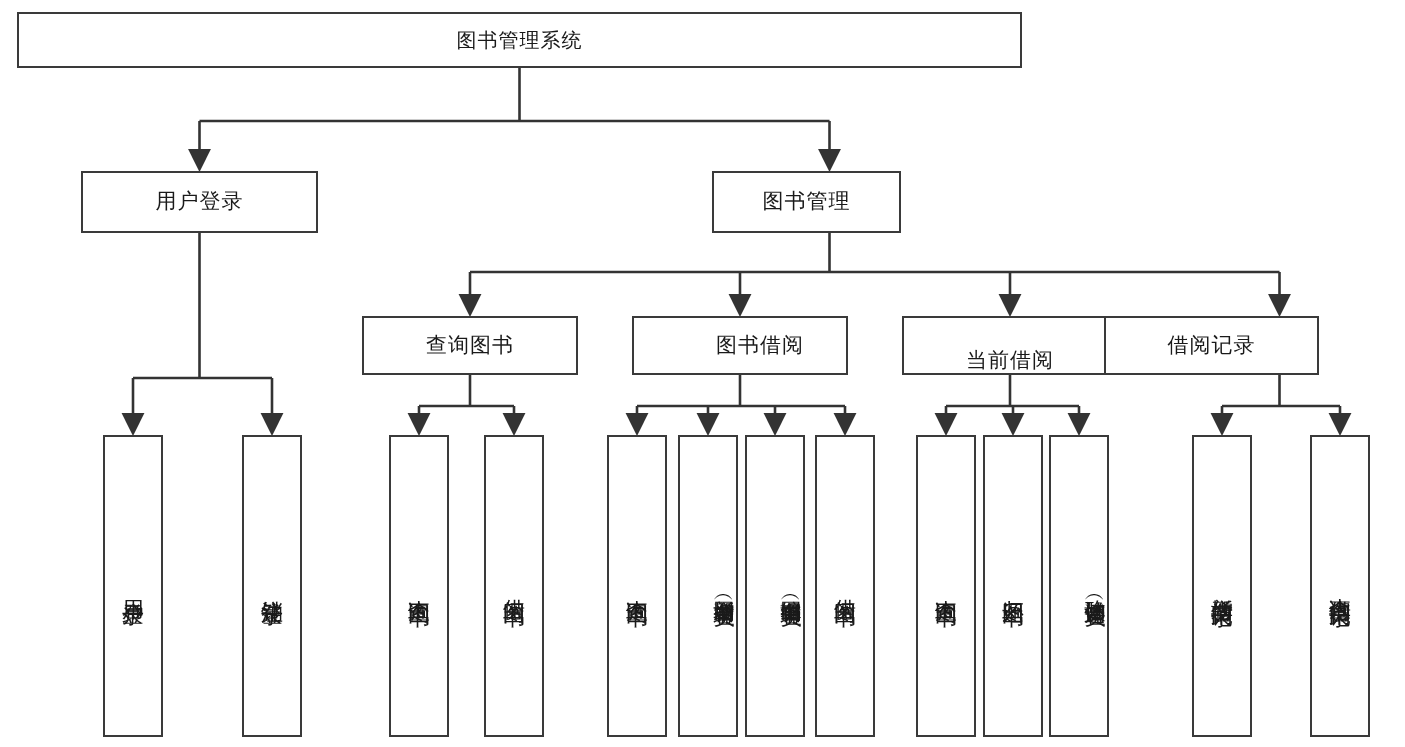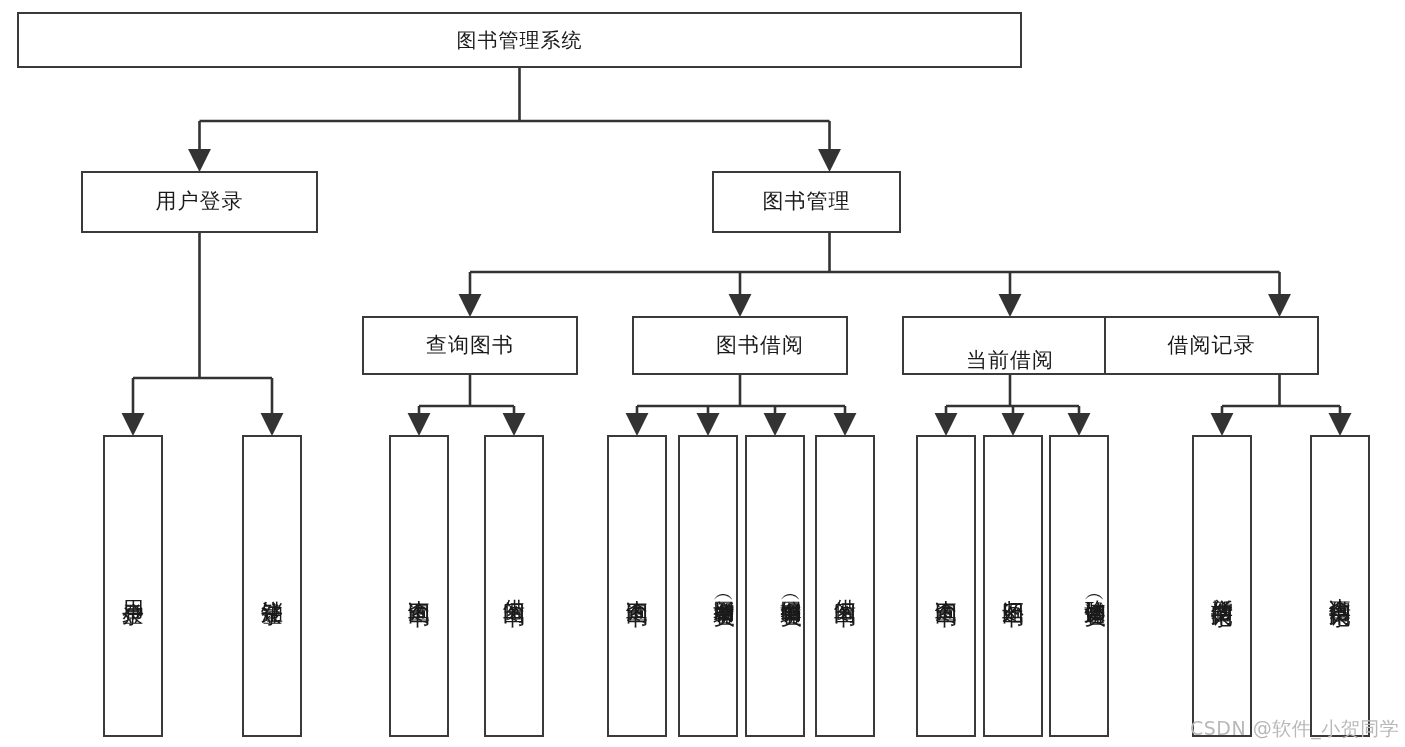--- a/index.html
+++ b/index.html
@@ -172,15 +172,14 @@
         <span>确认归还（管理员）</span>
       </div>
       <div class="node vert" style="left: 1192px; top: 435px; width: 60px; height: 302px;">
         <span>新增借阅记录</span>
       </div>
       <div class="node vert" style="left: 1310px; top: 435px; width: 60px; height: 302px;">
         <span>查询借阅记录</span>
       </div>
     </div>
 
-  <div class="watermark" style="left: 1190px; top: 716px;">CSDN @软件_小贺同学</div>
 
 </div>
 
 </body></html>

